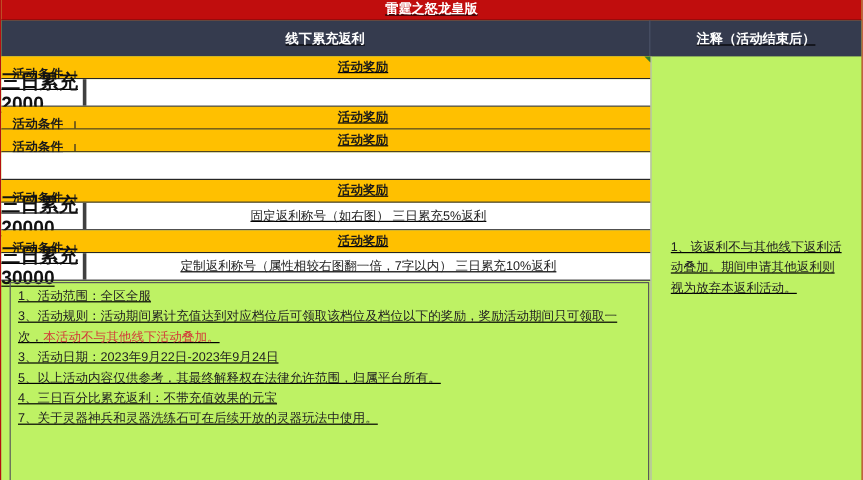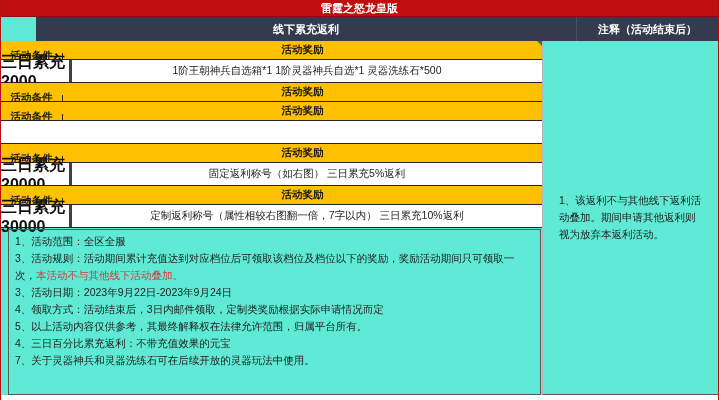--- a/index.html
+++ b/index.html
@@ -1,35 +1,36 @@
 <!DOCTYPE html>
 <html><head>
 <meta charset="utf-8">
 <style>
   * { margin:0; padding:0; box-sizing:border-box; }
   html,body { background:#ffffff; }
   body { font-family:"Liberation Sans","DejaVu Sans",sans-serif; }
 
   .sheet {
     width:719px; height:400px;
-    background:#5eead4;
+    background:#bef264;
     border-left:1px solid #b50f0f;
     border-right:1px solid #b50f0f;
     overflow:hidden;
     position:relative;
+    text-decoration:underline;
   }
 
   .banner {
     height:17px; background:#c00d0d;
     color:#ffffff; font-weight:bold; font-size:11px;
     text-align:center; line-height:17px;
     border-bottom:1px solid #8f0a0a;
   }
 
-  .section-headers { display:flex; height:24px; background:#353b4e;margin-left:35px; }
+  .section-headers { display:flex; height:30px; background:#353b4e; }
   .section-headers .hdr {
     color:#ffffff; font-weight:bold; font-size:11px;
     display:flex; align-items:center; justify-content:center;
   }
   .hdr-left  { width:541px; border-right:1px solid #4a5166; }
   .hdr-right { flex:1; }
 
   .main { display:flex; height:354px; }
   .left-col { width:541px; display:flex; flex-direction:column; }
 
@@ -99,21 +100,20 @@
 
       <div class="tier-header">
         <div class="cond-h">活动条件</div>
         <div class="rew-h">
           <span>活动奖励</span>
           <span class="comment-marker"></span>
         </div>
       </div>
       <div class="tier-row">
         <div class="cond-c">三日累充2000</div>
-        <div class="rew-c">1阶王朝神兵自选箱*1 1阶灵器神兵自选*1 灵器洗练石*500</div>
       </div>
 
       <div class="tier-header">
         <div class="cond-h">活动条件</div>
         <div class="rew-h">活动奖励</div>
       </div>
 
       <div class="tier-header">
         <div class="cond-h">活动条件</div>
         <div class="rew-h">活动奖励</div>
@@ -136,21 +136,20 @@
       </div>
       <div class="tier-row">
         <div class="cond-c">三日累充30000</div>
         <div class="rew-c">定制返利称号（属性相较右图翻一倍，7字以内） 三日累充10%返利</div>
       </div>
 
       <div class="rules-box">
         <div class="rule-line"><span>1、活动范围：全区全服</span></div>
         <div class="rule-line"><span>3、活动规则：活动期间累计充值达到对应档位后可领取该档位及档位以下的奖励，奖励活动期间只可领取一次，</span><span class="rule-red">本活动不与其他线下活动叠加。</span></div>
         <div class="rule-line"><span>3、活动日期：2023年9月22日-2023年9月24日</span></div>
-        <div class="rule-line"><span>4、领取方式：活动结束后，3日内邮件领取，定制类奖励根据实际申请情况而定</span></div>
         <div class="rule-line"><span>5、以上活动内容仅供参考，其最终解释权在法律允许范围，归属平台所有。</span></div>
         <div class="rule-line"><span>4、三日百分比累充返利：不带充值效果的元宝</span></div>
         <div class="rule-line"><span>7、关于灵器神兵和灵器洗练石可在后续开放的灵器玩法中使用。</span></div>
       </div>
     </div>
 
     <div class="right-col">
       <div>1、该返利不与其他线下返利活动叠加。期间申请其他返利则视为放弃本返利活动。</div>
     </div>
   </div>

